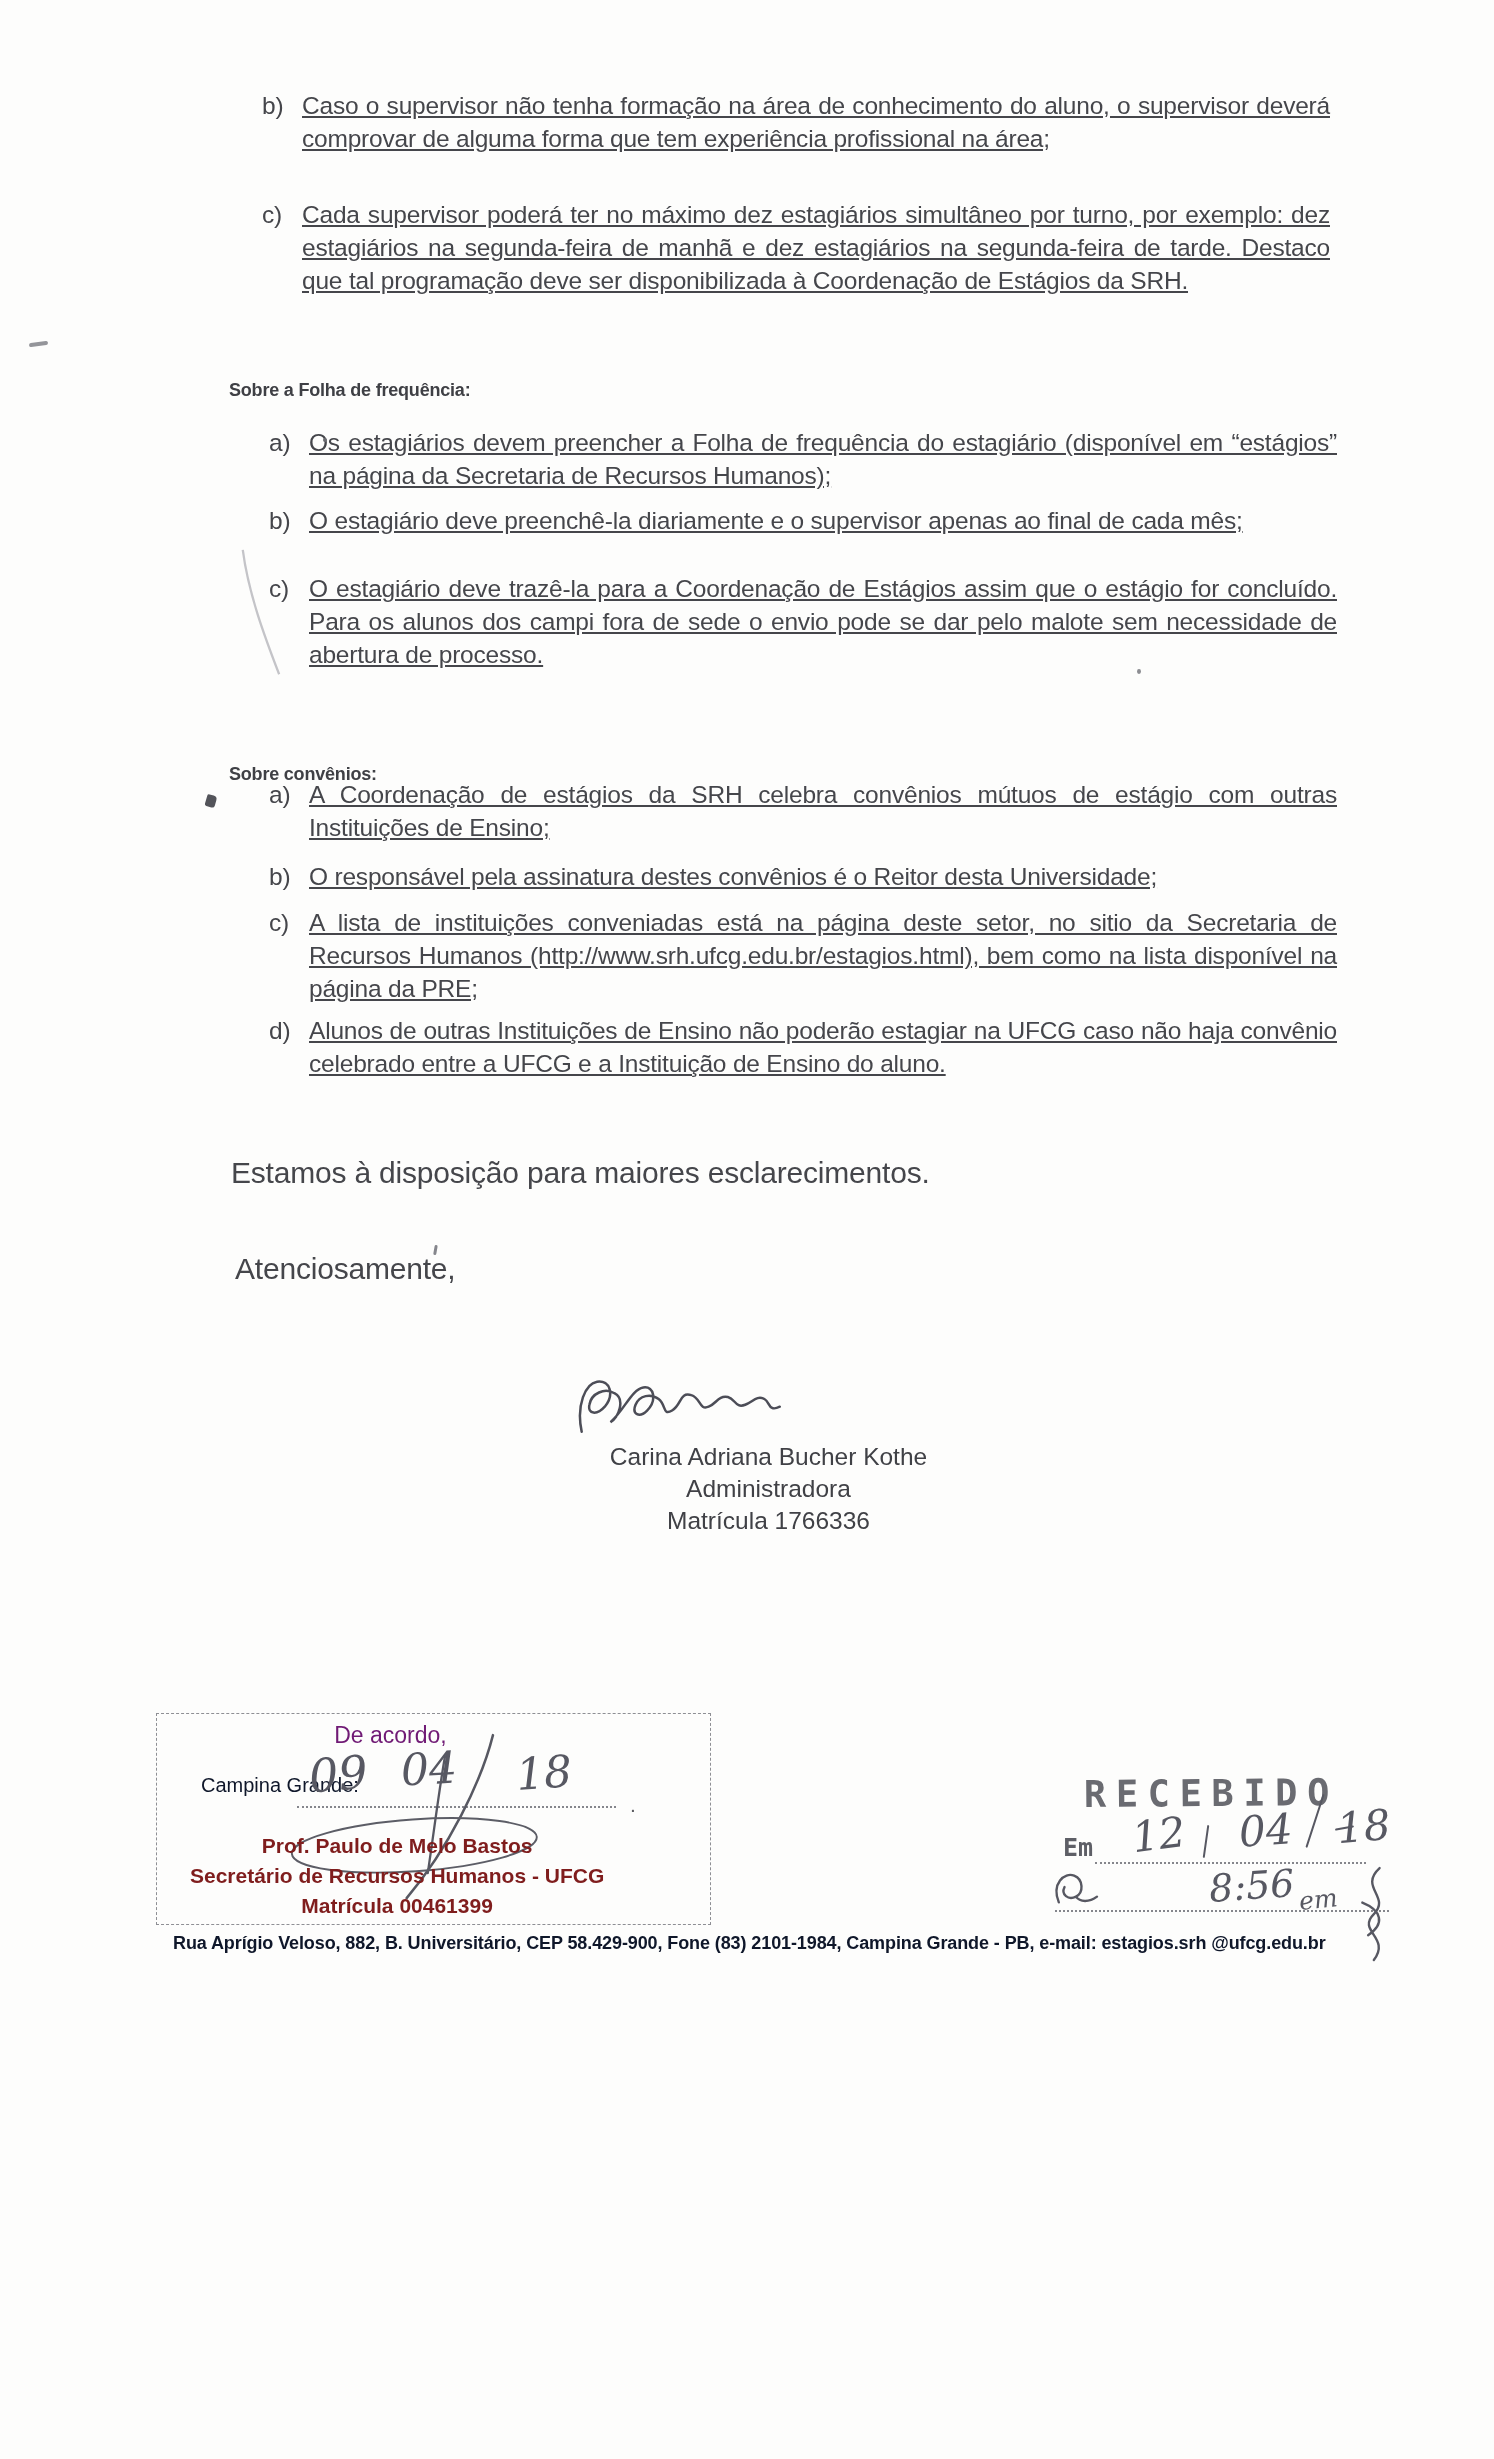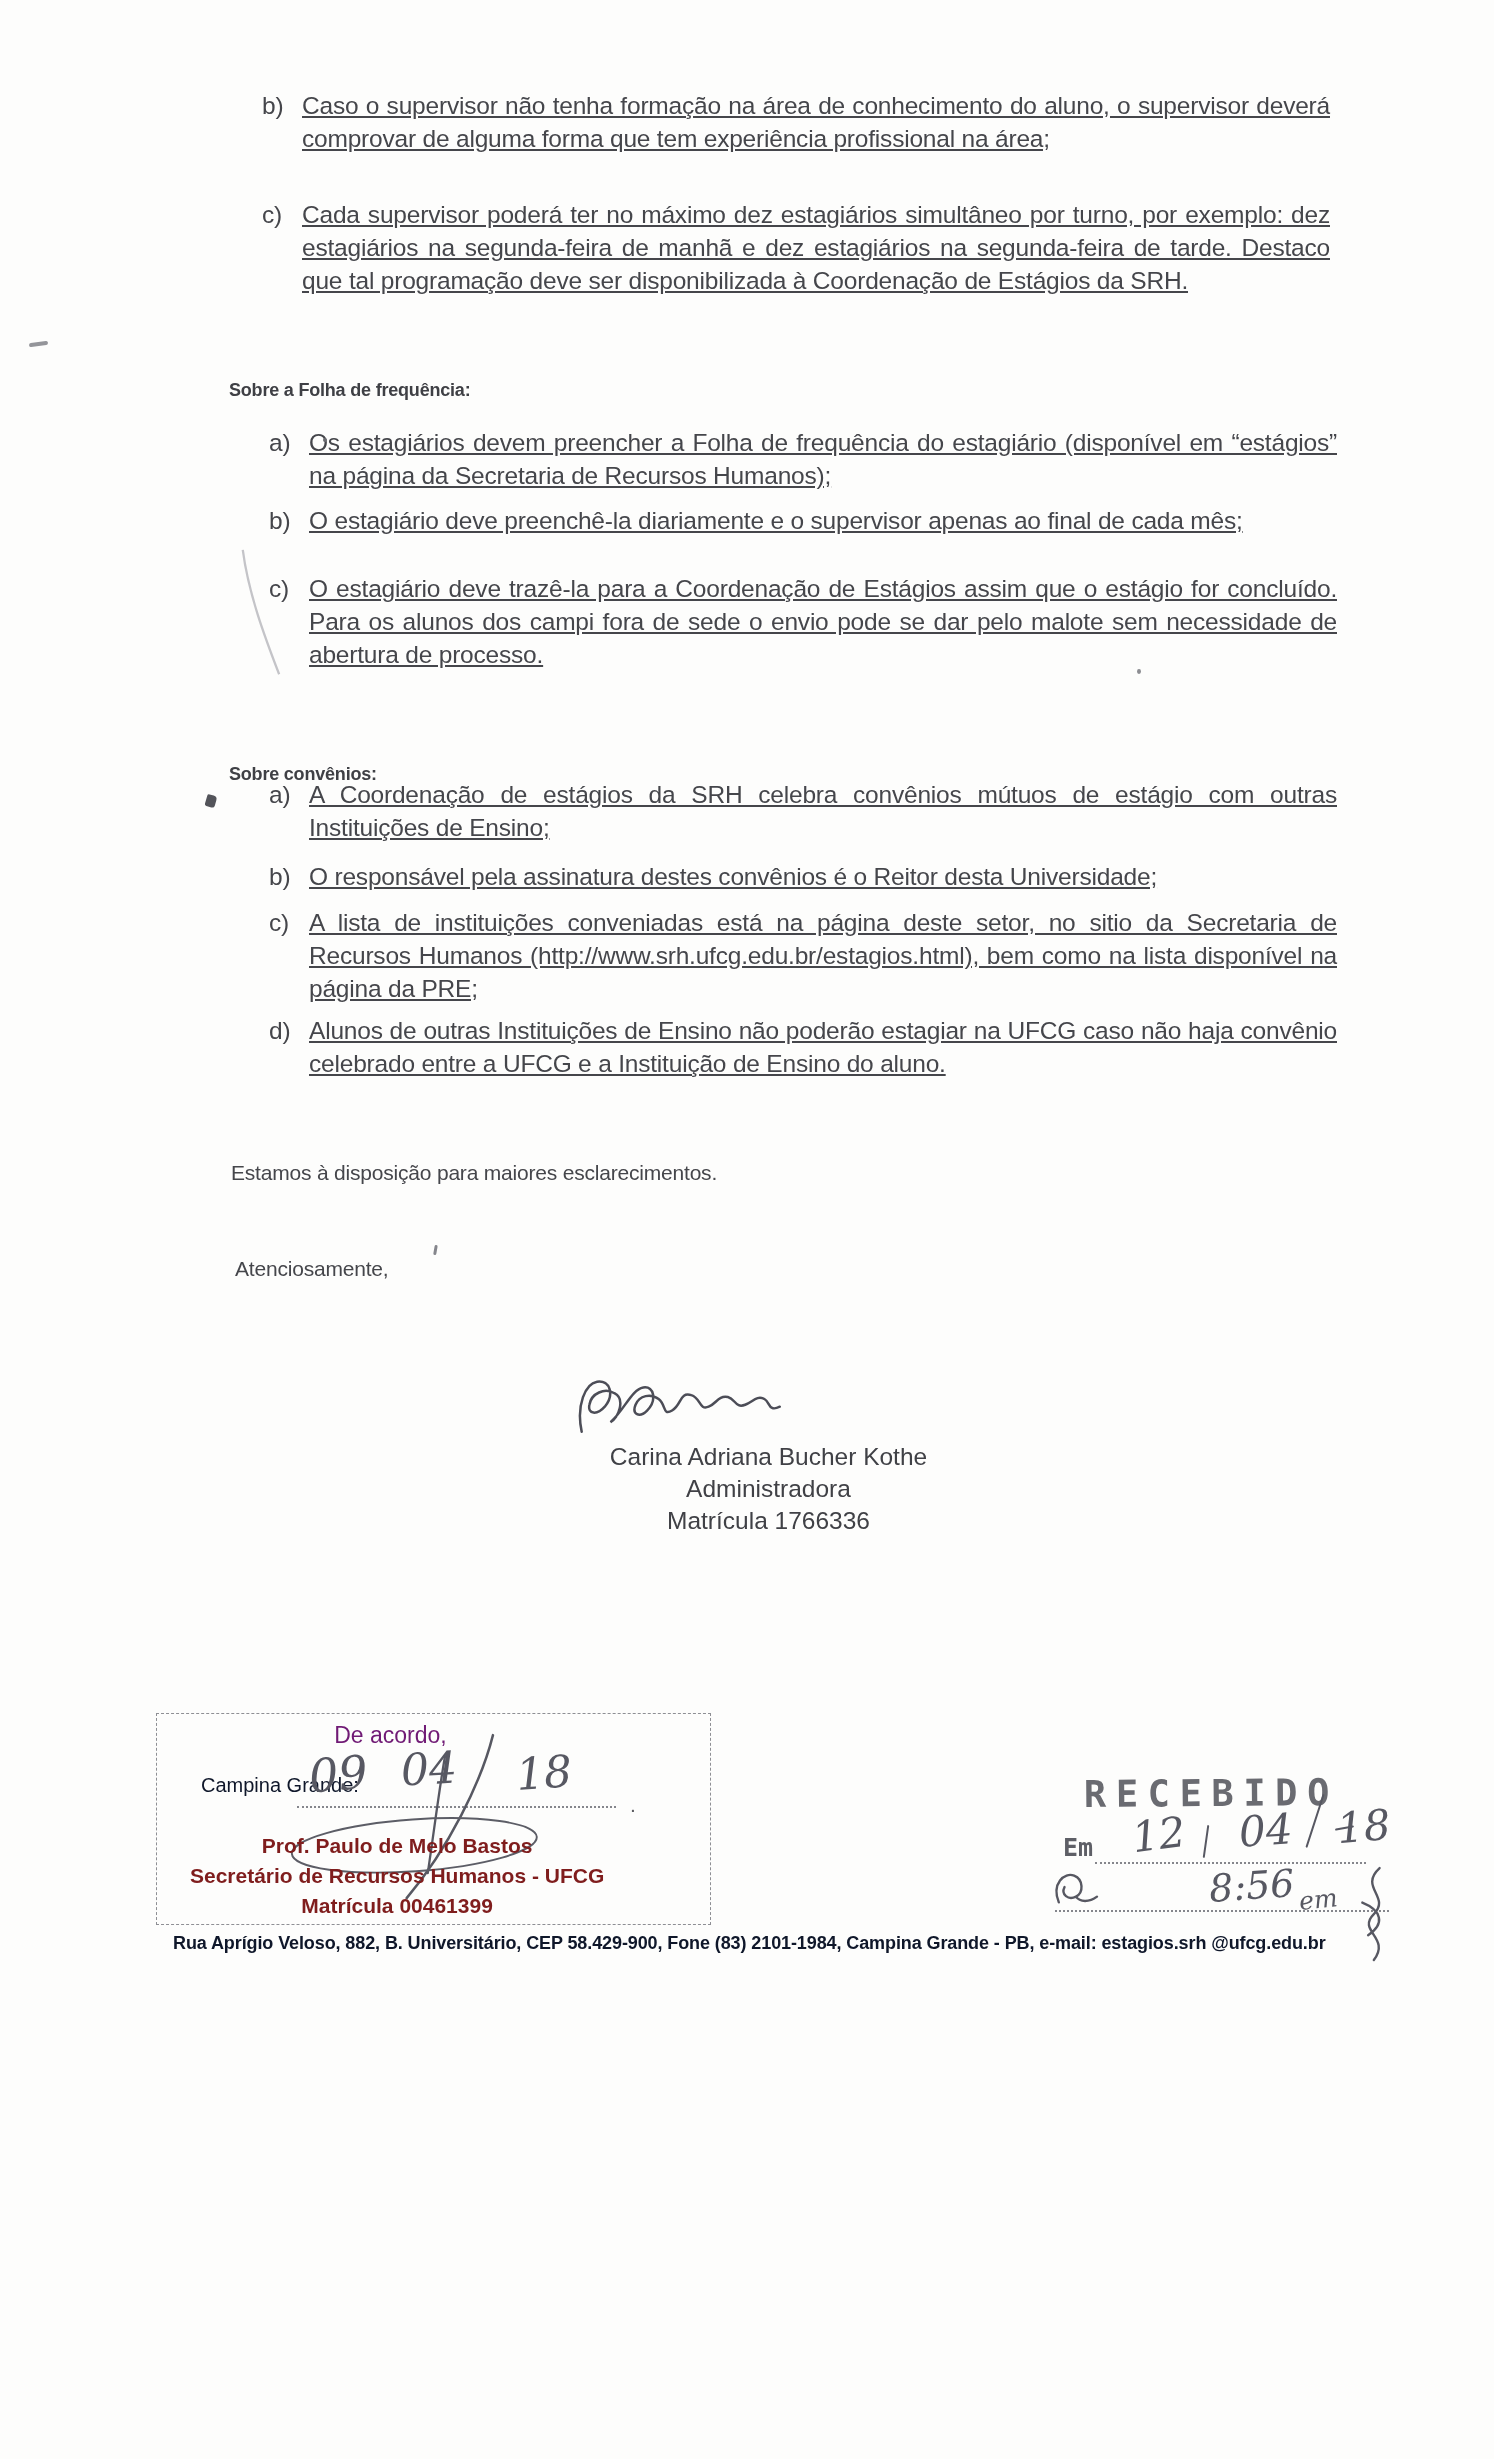--- a/index.html
+++ b/index.html
@@ -4,21 +4,21 @@
 <style>
   html,body{margin:0;padding:0;background:#e8e8e8;}
   .page{
     position:relative;width:1495px;height:2459px;background:#fdfdfc;
     font-family:"Liberation Sans",sans-serif;color:#45464b;overflow:hidden;
   }
   .li{position:absolute;display:flex;letter-spacing:-0.2px;}
   .li .lbl{flex:none;width:40px;font-size:24.5px;line-height:33px;}
   .li .txt{width:1028px;font-size:24.5px;line-height:33px;text-align:justify;text-decoration:underline;}
   .heading{position:absolute;left:229px;font-size:18px;font-weight:700;color:#3f4045;letter-spacing:-0.2px;}
-  .para{position:absolute;left:231px;font-size:21px;line-height:33px;letter-spacing:-0.2px;text-align:right;}
+  .para{position:absolute;left:231px;font-size:30px;line-height:33px;letter-spacing:-0.2px;text-align:right;}
   .sigblock{position:absolute;left:538px;top:1441px;width:461px;text-align:center;}
   .sigblock div{font-size:24.5px;line-height:32px;color:#404146;}
   .sig-svg{position:absolute;left:574px;top:1372px;}
   .hand{font-family:"DejaVu Serif",serif;font-style:italic;color:#575862;}
   
   .apbox{position:absolute;left:156px;top:1713px;width:553px;height:210px;border:1.9px dashed #8e8f94;}
   .apbox .title{position:absolute;top:7.7px;left:0;width:100%;text-align:center;font-size:23px;color:#701a75;transform:translateX(-43px);}
   .apbox .cityrow{position:absolute;top:60px;left:44px;font-size:20px;color:#0f172a;}
   .apbox .dateline{position:absolute;left:140px;top:92px;width:319px;border-bottom:2.4px dotted #85868c;}
   .apbox .dot-after{position:absolute;left:473px;top:79px;font-size:21px;color:#5a5b60;}

